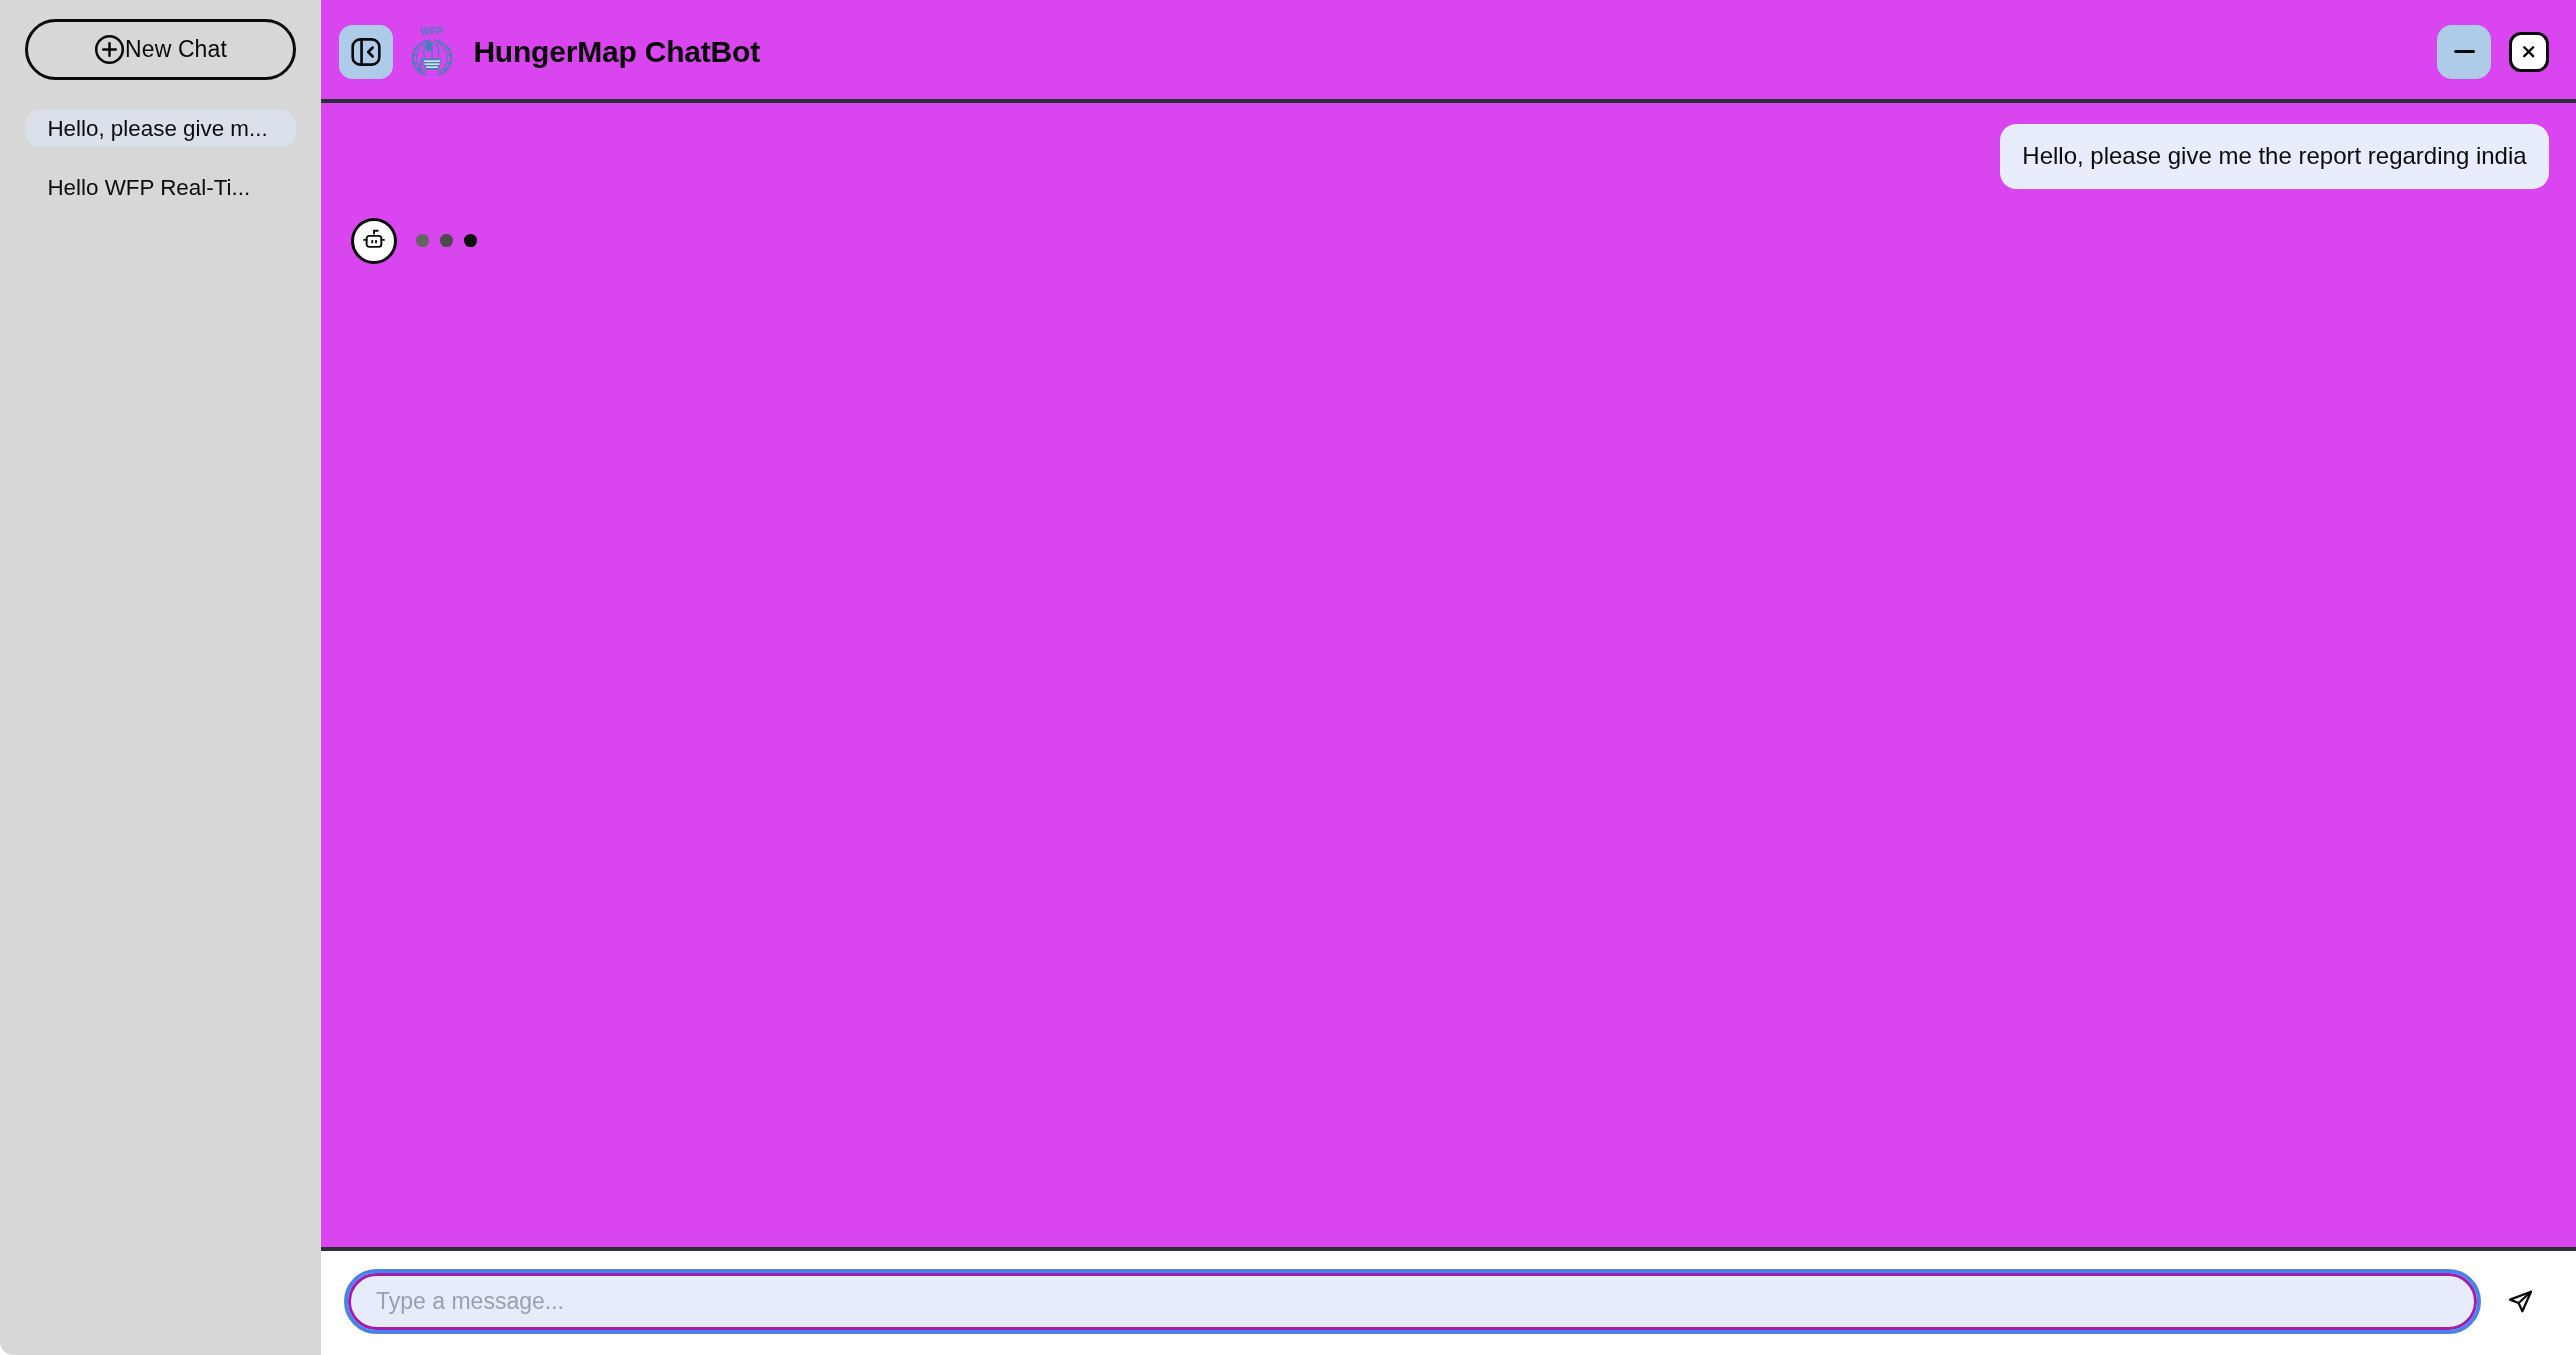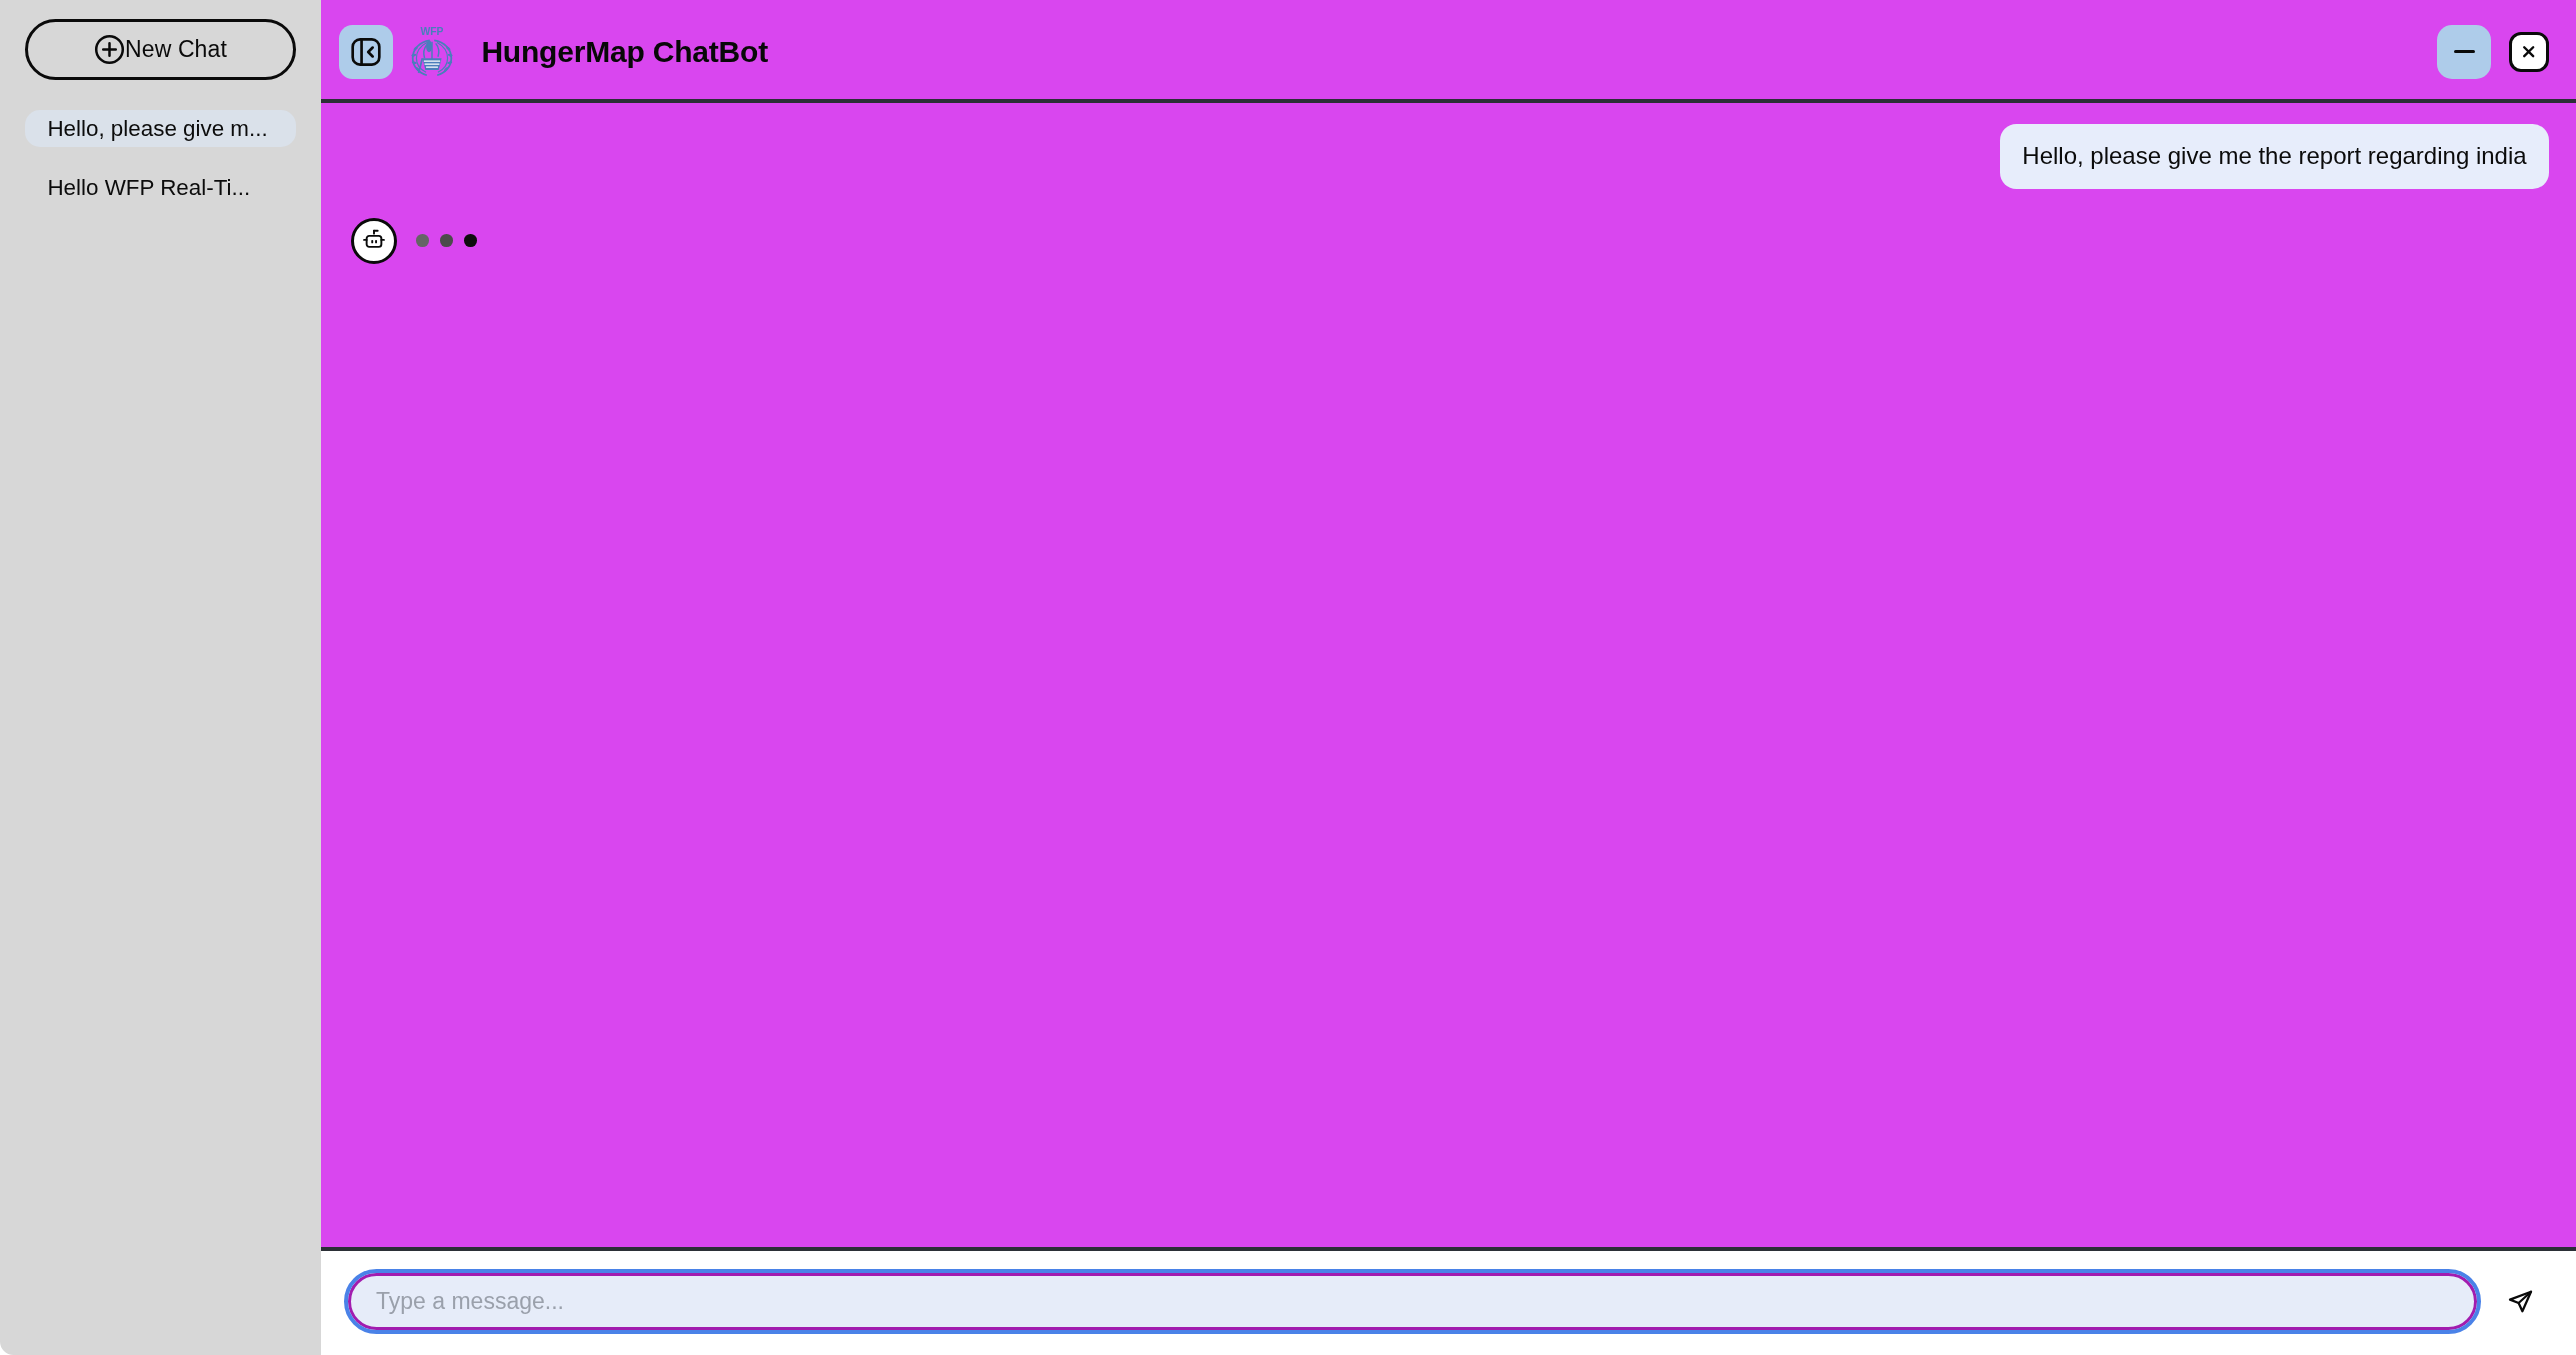--- a/index.html
+++ b/index.html
@@ -111,21 +111,21 @@
   .panel-toggle svg { display: block; }
 
   .wfp-logo {
     width: 46px; height: 55px;
     margin-left: 16.4px;
     flex: 0 0 46px;
     display: block;
   }
 
   .app-title {
-    margin-left: 26px;
+    margin-left: 18px;
     font-size: 30px;
     font-weight: bold;
     color: #080808;
     letter-spacing: -0.2px;
     white-space: nowrap;
   }
 
   .header-spacer { flex: 1 1 auto; }
 
   .win-btns { display: flex; align-items: center; gap: 18px; }

